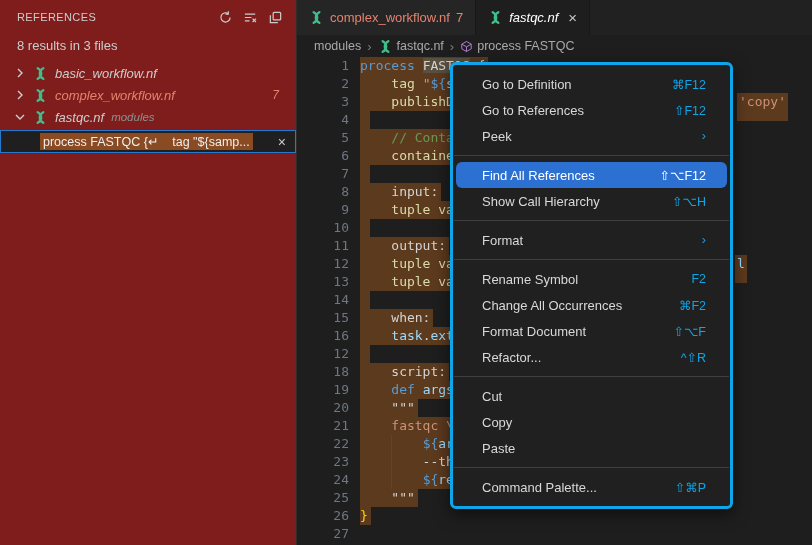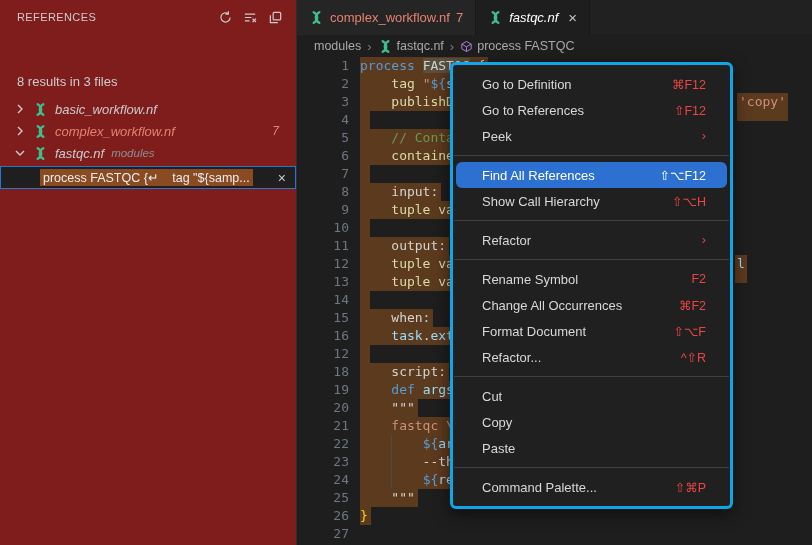--- a/index.html
+++ b/index.html
@@ -7,21 +7,21 @@
     font-family:"Liberation Sans", sans-serif; }
 
   
   #sidebar { position:absolute; left:0; top:0; width:297px; height:545px;
     background:#7f1d1d; border-right:1px solid #2d2d2d; }
   #sidebar-header { height:34px; display:flex; align-items:center; padding:0 10px 0 17px; }
   #sidebar-title { flex:1; font-size:11px; letter-spacing:.4px; color:#cccccc; }
   .sb-icon { width:22px; height:22px; display:flex; align-items:center; justify-content:center;
     margin-left:3px; color:#cccccc; border-radius:4px; }
   .sb-icon svg { display:block; }
-  #summary { padding:4px 17px 9px; font-size:13px; color:#cccccc;margin-top:36px; }
+  #summary { padding:4px 17px 9px; font-size:13px; color:#cccccc; }
   .tree-row { height:22px; display:flex; align-items:center; padding-left:12px;
     font-size:13px; color:#cccccc; cursor:default;font-style:italic; }
   .twisty { width:16px; height:16px; display:flex; align-items:center; justify-content:center; color:#cccccc; }
   .tree-icon { width:16px; height:16px; margin-left:5px; display:flex; align-items:center; }
   .tree-label { margin-left:6px; white-space:nowrap; }
   .salmon { color:#e5826f; }
   .tree-suffix { margin-left:7px; color:#8f8f8f; font-size:11.5px; }
   .tree-badge { margin-left:auto; margin-right:17px; color:#e5826f; font-size:12px; }
   #ref-result { position:relative; height:23px; margin-top:2px; display:flex; align-items:center;
     border:1px solid #2478cf; background:#1f1f20; padding-left:39px; }
@@ -57,21 +57,21 @@
   .frag { position:absolute; height:28px; line-height:18px; background:#5c3a1e; padding:0 2px;
     font-family:"DejaVu Sans Mono", monospace; font-size:13px; }
 
   
   #ctx-menu { position:absolute; left:153px; top:62px; width:283px;
     background:#202020; border:3px solid #0ea5e9; border-radius:6px;
     box-shadow:0 5px 16px rgba(0,0,0,.55); padding:6px 0; z-index:10; }
   .menu-row { height:26px; display:flex; align-items:center;
     padding:0 24px 0 29px; font-size:13px; color:#d8d8d8; cursor:default; }
   .menu-row .mlabel { flex:1; }
-  .menu-row .mright { color:#ef4444; font-size:12.5px; }
+  .menu-row .mright { color:#0ea5e9; font-size:12.5px; }
   .menu-row.selected { background:#2c70d2; border-radius:6px; margin:0 3px;
     padding:0 21px 0 26px; color:#ffffff; }
   .menu-row.selected .mright { color:#ffffff; }
   .menu-sep { height:1px; background:#404042; margin:6px 1px; }
 </style>
 </head>
 <body>
 
 <div id="sidebar">
   <div id="sidebar-header">
@@ -244,21 +244,21 @@
       <div class="menu-row selected">
         <span class="mlabel">Find All References</span>
         <span class="mright">⇧⌥F12</span>
       </div>
       <div class="menu-row">
         <span class="mlabel">Show Call Hierarchy</span>
         <span class="mright">⇧⌥H</span>
       </div>
       <div class="menu-sep"></div>
       <div class="menu-row">
-        <span class="mlabel">Refactor</span>
+        <span class="mlabel">Format</span>
         <span class="mright">›</span>
       </div>
       <div class="menu-sep"></div>
       <div class="menu-row">
         <span class="mlabel">Rename Symbol</span>
         <span class="mright">F2</span>
       </div>
       <div class="menu-row">
         <span class="mlabel">Change All Occurrences</span>
         <span class="mright">⌘F2</span>

